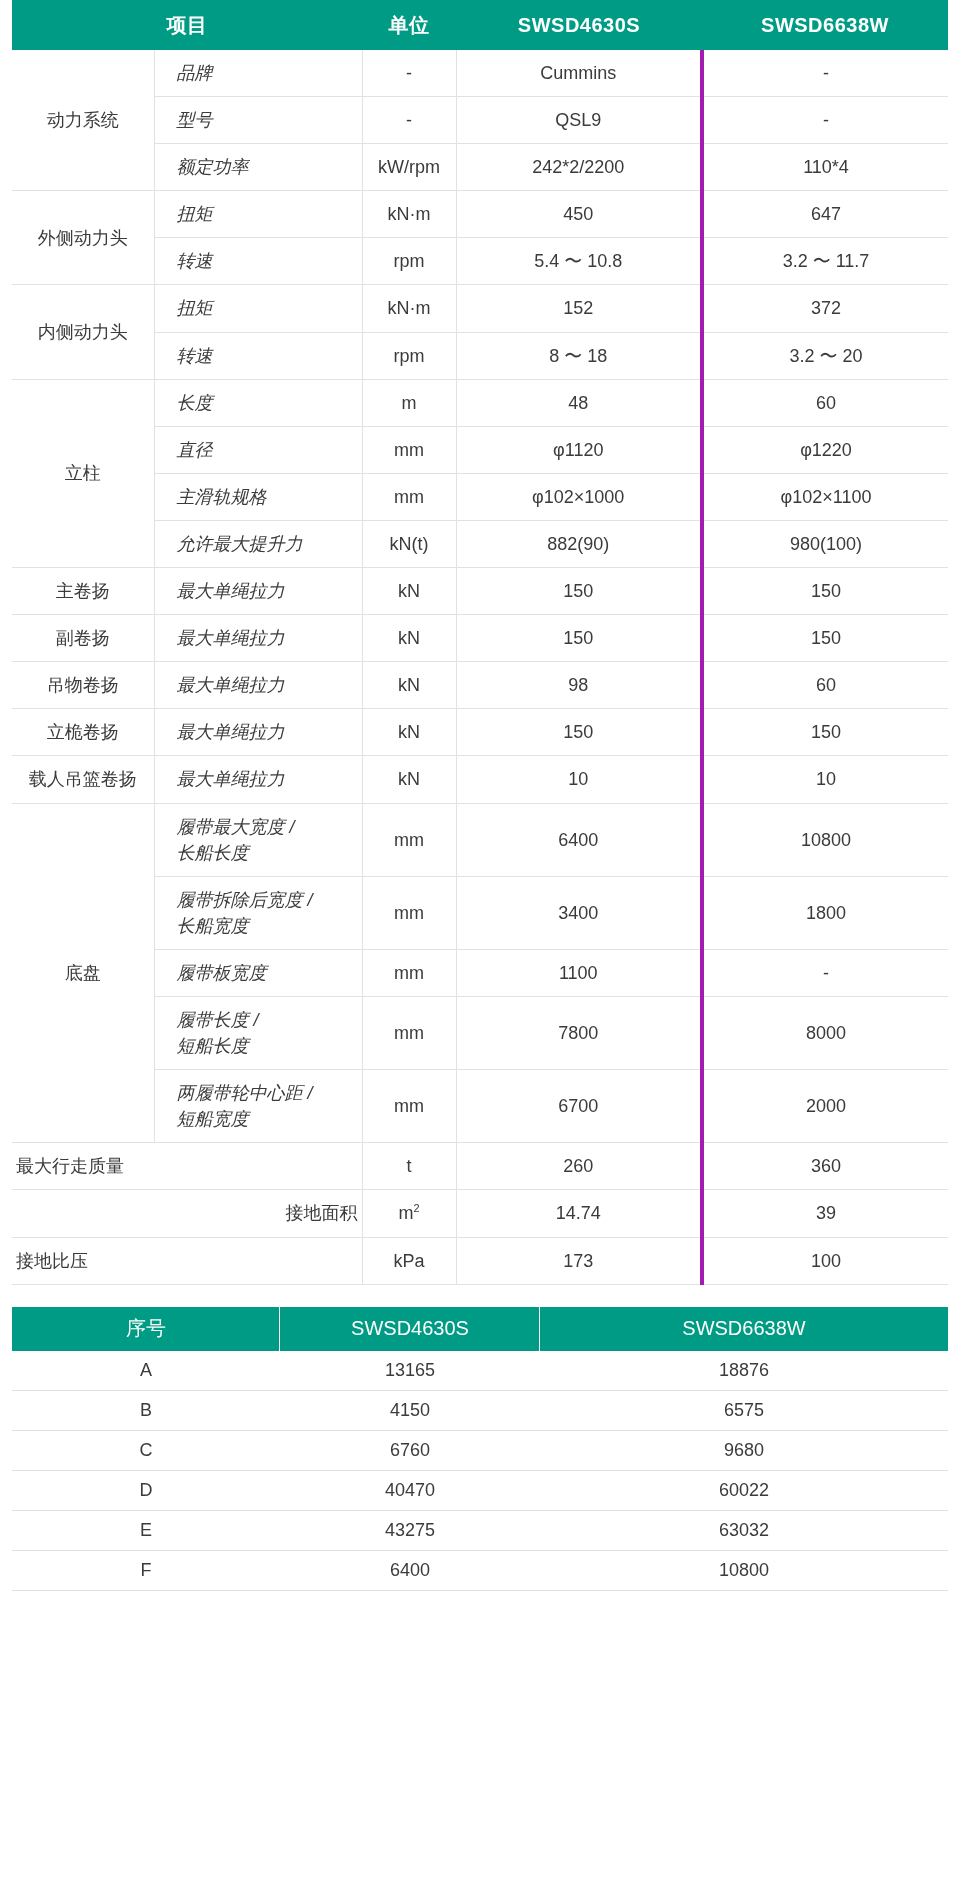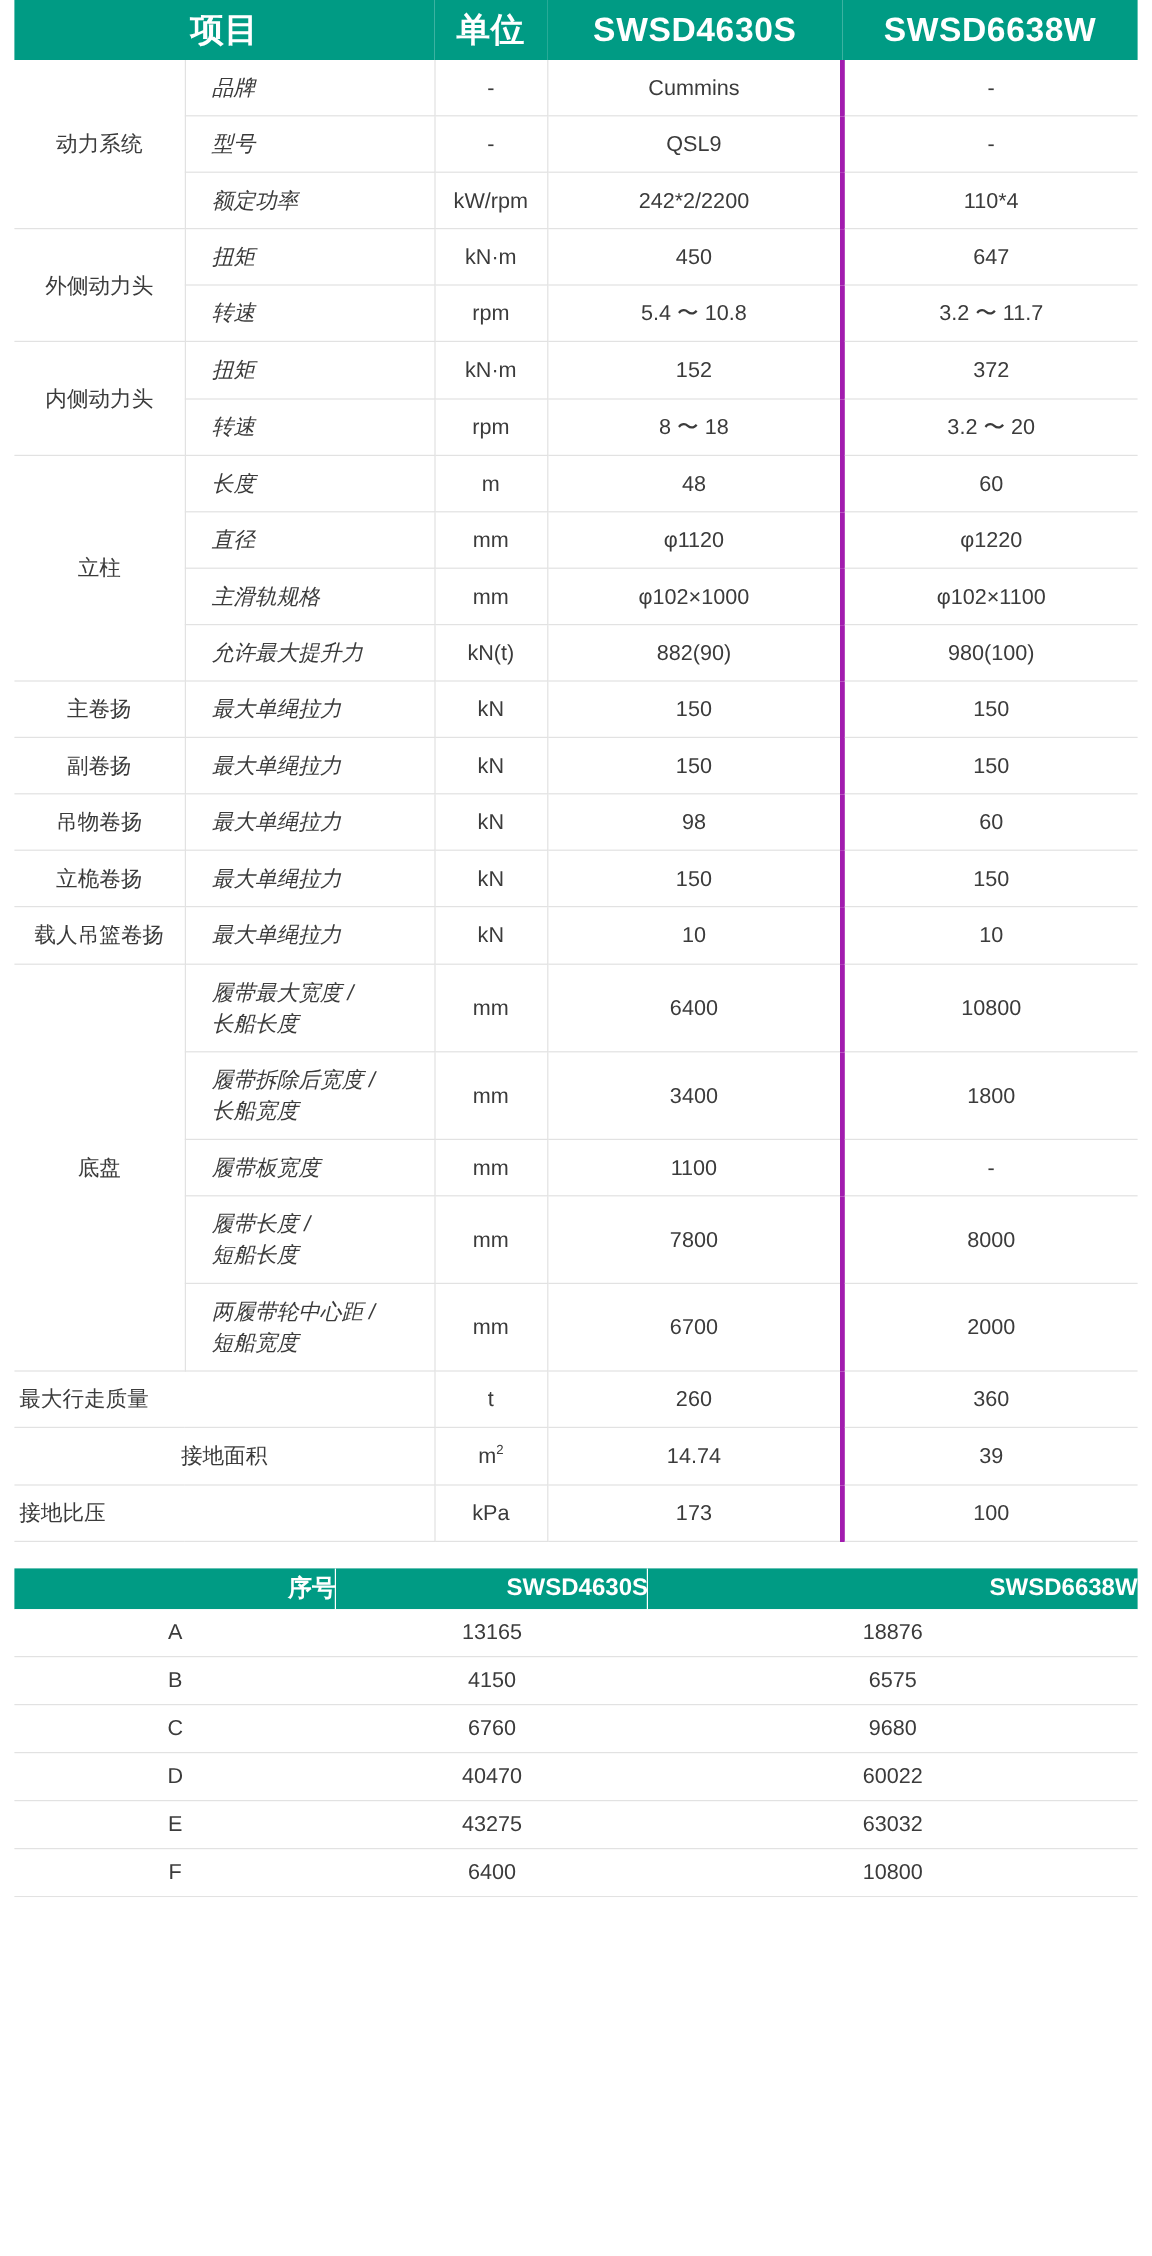--- a/index.html
+++ b/index.html
@@ -20,21 +20,21 @@
   }
   table {
     border-collapse: collapse;
     width: 936px;
     table-layout: fixed;
   }
   
   #spec-table thead th {
     background: #009b84;
     color: #ffffff;
-    font-size: 28px;
+    font-size: 20px;
     font-weight: bold;
     height: 50px;
     padding: 0;
     text-align: center;
     border: none;
     letter-spacing: 0.5px;
   }
   #spec-table td {
     border-bottom: 1px solid #e2e2e2;
     font-size: 18px;
@@ -70,24 +70,24 @@
     vertical-align: super;
   }
   
   #dims-table {
     margin-top: 22px;
   }
   #dims-table thead th {
     background: #009b84;
     color: #ffffff;
     font-size: 20px;
-    font-weight: bold;
-    height: 34px;
+    font-weight: normal;
+    height: 44px;
     padding: 0;
-    text-align: right;
+    text-align: center;
     border: none;
   }
   #dims-table thead th.sep {
     box-shadow: inset -1px 0 0 #ffffff;
   }
   #dims-table td {
     border-bottom: 1px solid #e2e2e2;
     font-size: 18px;
     color: #3b3b3b;
     text-align: center;
@@ -257,21 +257,21 @@
           <td class="val-a">6700</td>
           <td>2000</td>
         </tr>
         <tr>
           <td class="item" colspan="2" style="padding-left: 4px;">最大行走质量</td>
           <td class="unit">t</td>
           <td class="val-a">260</td>
           <td>360</td>
         </tr>
         <tr>
-          <td class="item" colspan="2" style="text-align: center; padding-left: 4px;">接地面积</td>
+          <td class="item" colspan="2" style="text-align: right; padding-left: 4px;">接地面积</td>
           <td class="unit">m<sup>2</sup></td>
           <td class="val-a">14.74</td>
           <td>39</td>
         </tr>
         <tr>
           <td class="item" colspan="2" style="text-align: left; padding-left: 4px;">接地比压</td>
           <td class="unit">kPa</td>
           <td class="val-a">173</td>
           <td>100</td>
         </tr>

